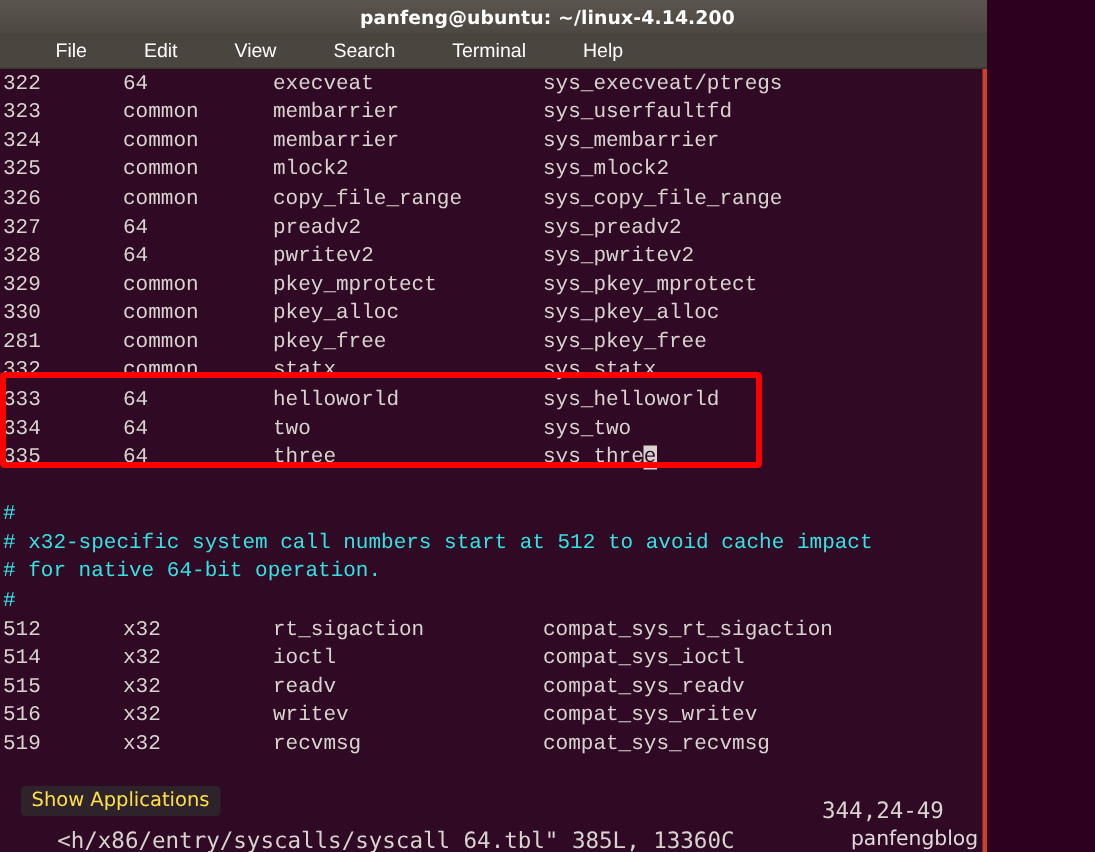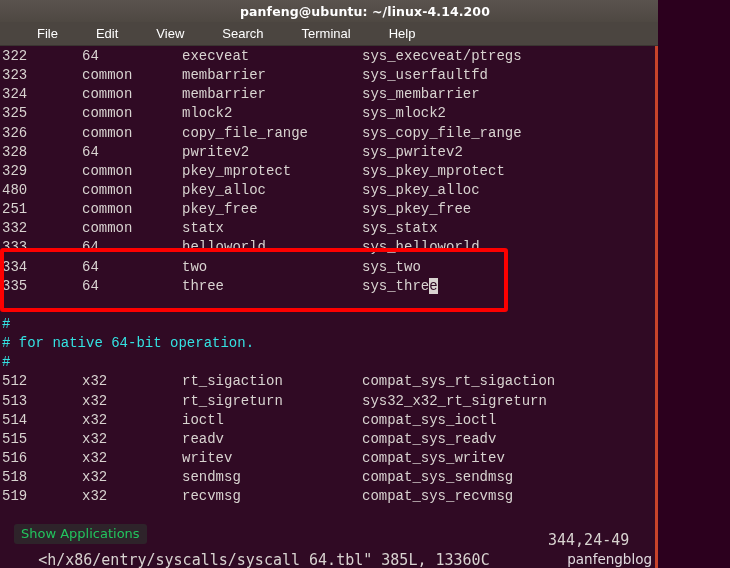--- a/index.html
+++ b/index.html
@@ -165,21 +165,21 @@
     left: 676px;
     top: 16px;
   }
 
   
   #show-apps-tip {
     position: absolute;
     left: 14px;
     top: 524px;
     background: rgba(46, 42, 44, 0.82);
-    color: #22c55e;
+    color: #fde047;
     font-family: "DejaVu Sans", sans-serif;
     font-size: 13px;
     padding: 2px 7px 3px 7px;
     border-radius: 3px;
     white-space: nowrap;
   }
 
   
   #watermark {
     position: absolute;
@@ -227,38 +227,38 @@
     <div class="menu-item">Help</div>
   </div>
 
   <div id="terminal">
     <div id="term-lines">
         <div class="trow"><span class="sp-num">322</span><span class="sp-abi">64</span><span class="sp-name">execveat</span><span class="sp-entry">sys_execveat/ptregs</span></div>
         <div class="trow"><span class="sp-num">323</span><span class="sp-abi">common</span><span class="sp-name">membarrier</span><span class="sp-entry">sys_userfaultfd</span></div>
         <div class="trow"><span class="sp-num">324</span><span class="sp-abi">common</span><span class="sp-name">membarrier</span><span class="sp-entry">sys_membarrier</span></div>
         <div class="trow"><span class="sp-num">325</span><span class="sp-abi">common</span><span class="sp-name">mlock2</span><span class="sp-entry">sys_mlock2</span></div>
         <div class="trow"><span class="sp-num">326</span><span class="sp-abi">common</span><span class="sp-name">copy_file_range</span><span class="sp-entry">sys_copy_file_range</span></div>
+        <div class="trow"><span class="sp-num">327</span><span class="sp-abi">64</span><span class="sp-name">preadv2</span><span class="sp-entry">sys_preadv2</span></div>
         <div class="trow"><span class="sp-num">328</span><span class="sp-abi">64</span><span class="sp-name">pwritev2</span><span class="sp-entry">sys_pwritev2</span></div>
         <div class="trow"><span class="sp-num">329</span><span class="sp-abi">common</span><span class="sp-name">pkey_mprotect</span><span class="sp-entry">sys_pkey_mprotect</span></div>
-        <div class="trow"><span class="sp-num">480</span><span class="sp-abi">common</span><span class="sp-name">pkey_alloc</span><span class="sp-entry">sys_pkey_alloc</span></div>
-        <div class="trow"><span class="sp-num">251</span><span class="sp-abi">common</span><span class="sp-name">pkey_free</span><span class="sp-entry">sys_pkey_free</span></div>
+        <div class="trow"><span class="sp-num">330</span><span class="sp-abi">common</span><span class="sp-name">pkey_alloc</span><span class="sp-entry">sys_pkey_alloc</span></div>
+        <div class="trow"><span class="sp-num">281</span><span class="sp-abi">common</span><span class="sp-name">pkey_free</span><span class="sp-entry">sys_pkey_free</span></div>
         <div class="trow"><span class="sp-num">332</span><span class="sp-abi">common</span><span class="sp-name">statx</span><span class="sp-entry">sys_statx</span></div>
         <div class="trow"><span class="sp-num">333</span><span class="sp-abi">64</span><span class="sp-name">helloworld</span><span class="sp-entry">sys_helloworld</span></div>
         <div class="trow"><span class="sp-num">334</span><span class="sp-abi">64</span><span class="sp-name">two</span><span class="sp-entry">sys_two</span></div>
         <div class="trow"><span class="sp-num">335</span><span class="sp-abi">64</span><span class="sp-name">three</span><span class="sp-entry">sys_thre</span><span class="cursor-block">e</span></div>
         <div class="trow">&nbsp;</div>
         <div class="trow comment">#</div>
+        <div class="trow comment"># x32-specific system call numbers start at 512 to avoid cache impact</div>
         <div class="trow comment"># for native 64-bit operation.</div>
         <div class="trow comment">#</div>
         <div class="trow"><span class="sp-num">512</span><span class="sp-abi">x32</span><span class="sp-name">rt_sigaction</span><span class="sp-entry">compat_sys_rt_sigaction</span></div>
-        <div class="trow"><span class="sp-num">513</span><span class="sp-abi">x32</span><span class="sp-name">rt_sigreturn</span><span class="sp-entry">sys32_x32_rt_sigreturn</span></div>
         <div class="trow"><span class="sp-num">514</span><span class="sp-abi">x32</span><span class="sp-name">ioctl</span><span class="sp-entry">compat_sys_ioctl</span></div>
         <div class="trow"><span class="sp-num">515</span><span class="sp-abi">x32</span><span class="sp-name">readv</span><span class="sp-entry">compat_sys_readv</span></div>
         <div class="trow"><span class="sp-num">516</span><span class="sp-abi">x32</span><span class="sp-name">writev</span><span class="sp-entry">compat_sys_writev</span></div>
-        <div class="trow"><span class="sp-num">518</span><span class="sp-abi">x32</span><span class="sp-name">sendmsg</span><span class="sp-entry">compat_sys_sendmsg</span></div>
         <div class="trow"><span class="sp-num">519</span><span class="sp-abi">x32</span><span class="sp-name">recvmsg</span><span class="sp-entry">compat_sys_recvmsg</span></div>
       </div>
   </div>
   <div id="right-border"></div>
 
   <div id="redbox"></div>
 
   <div id="statusline">
     <span id="status-file">&lt;h/x86/entry/syscalls/syscall_64.tbl" 385L, 13360C</span>
     <span id="status-pos">344,24-49</span>

